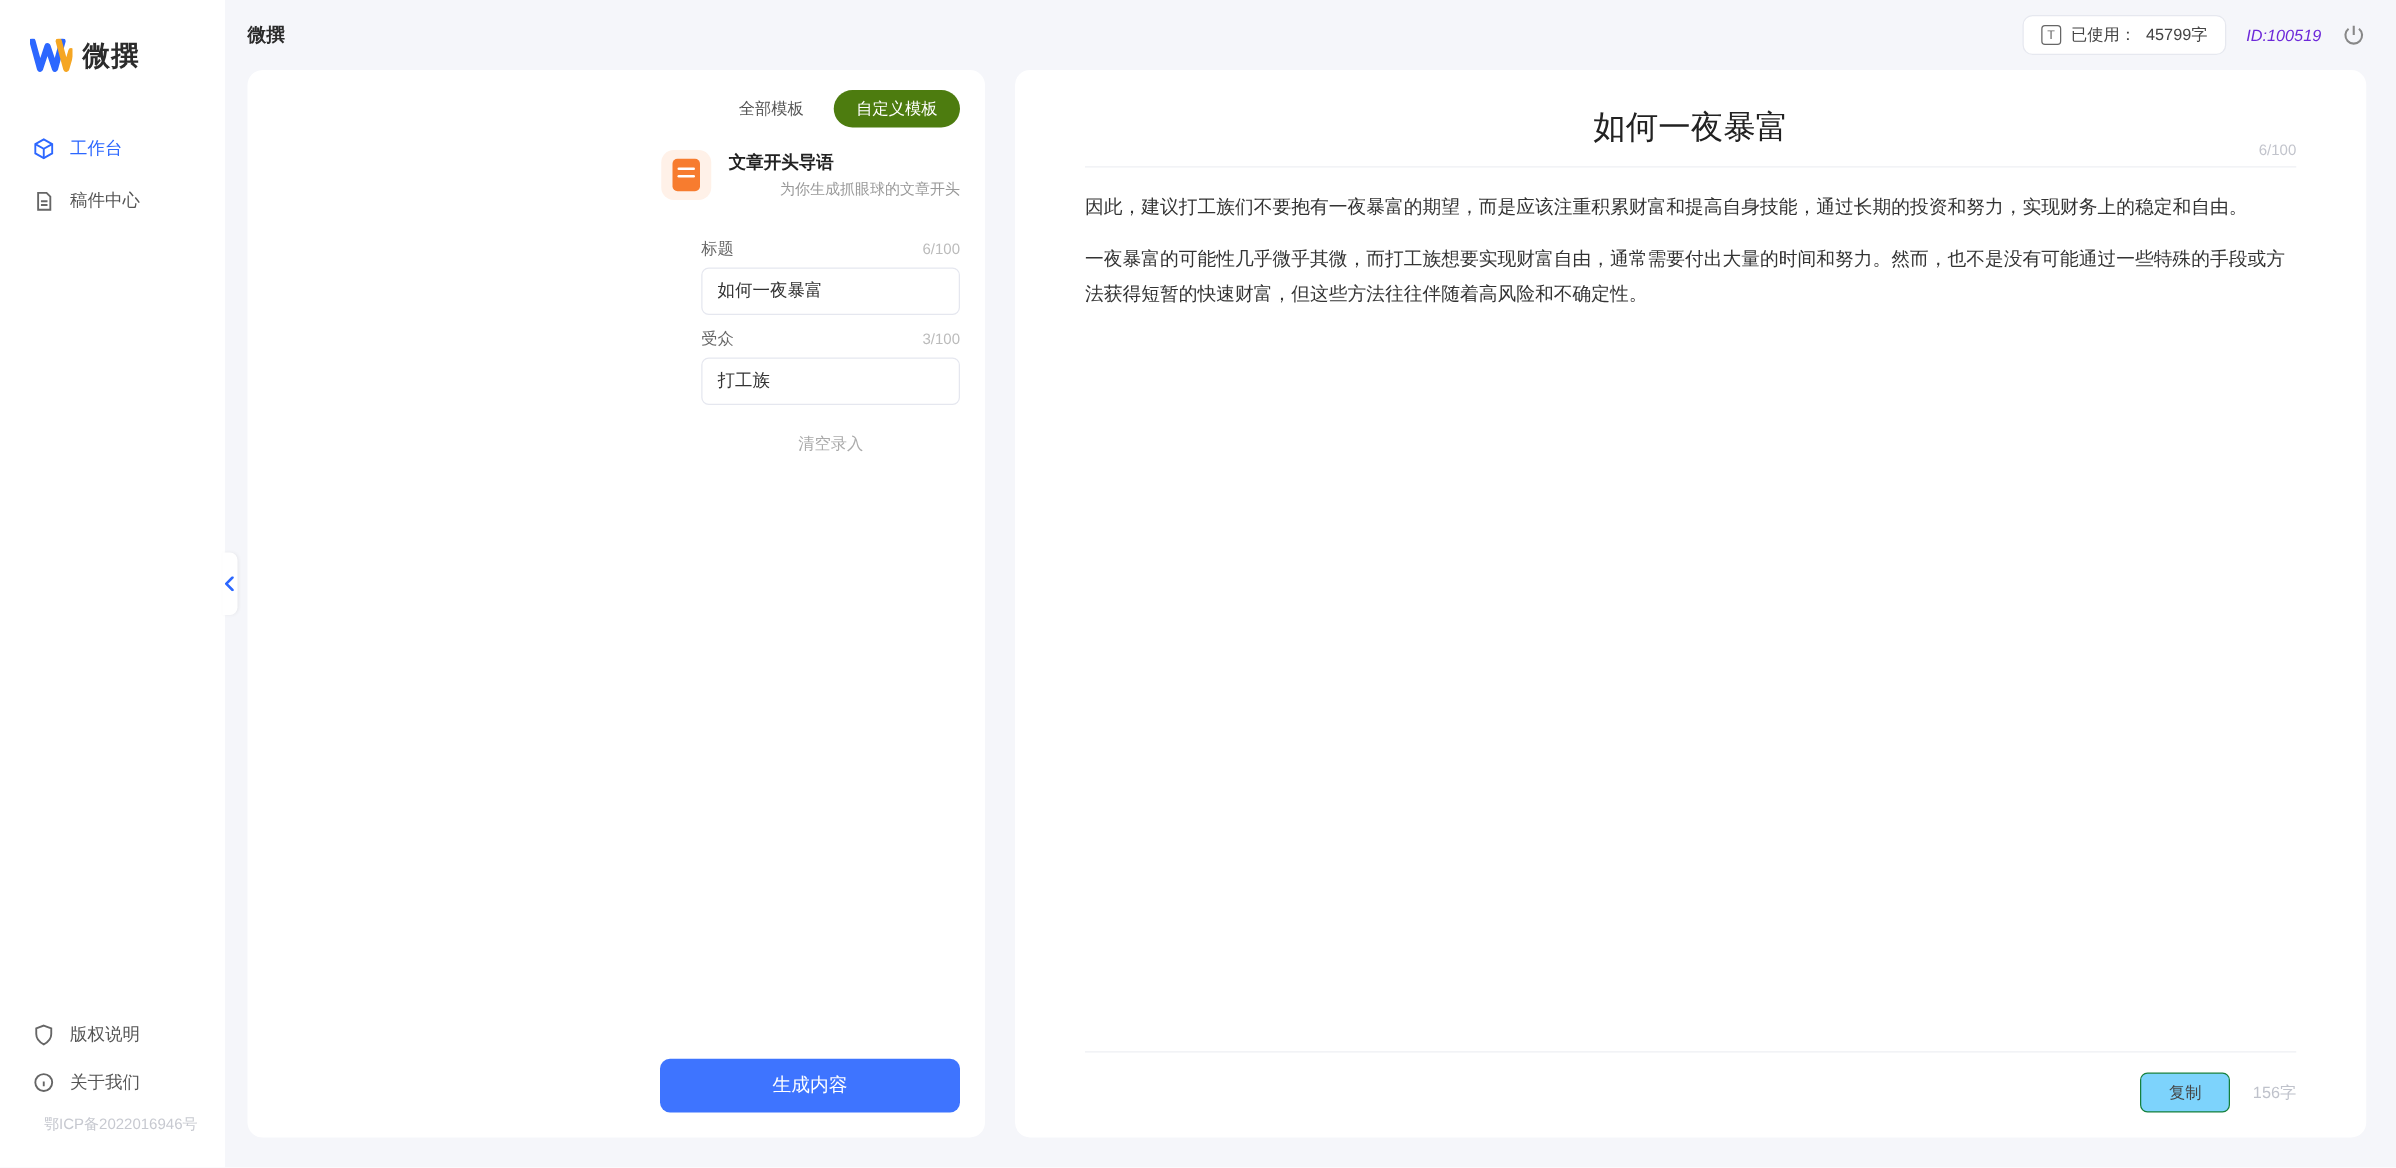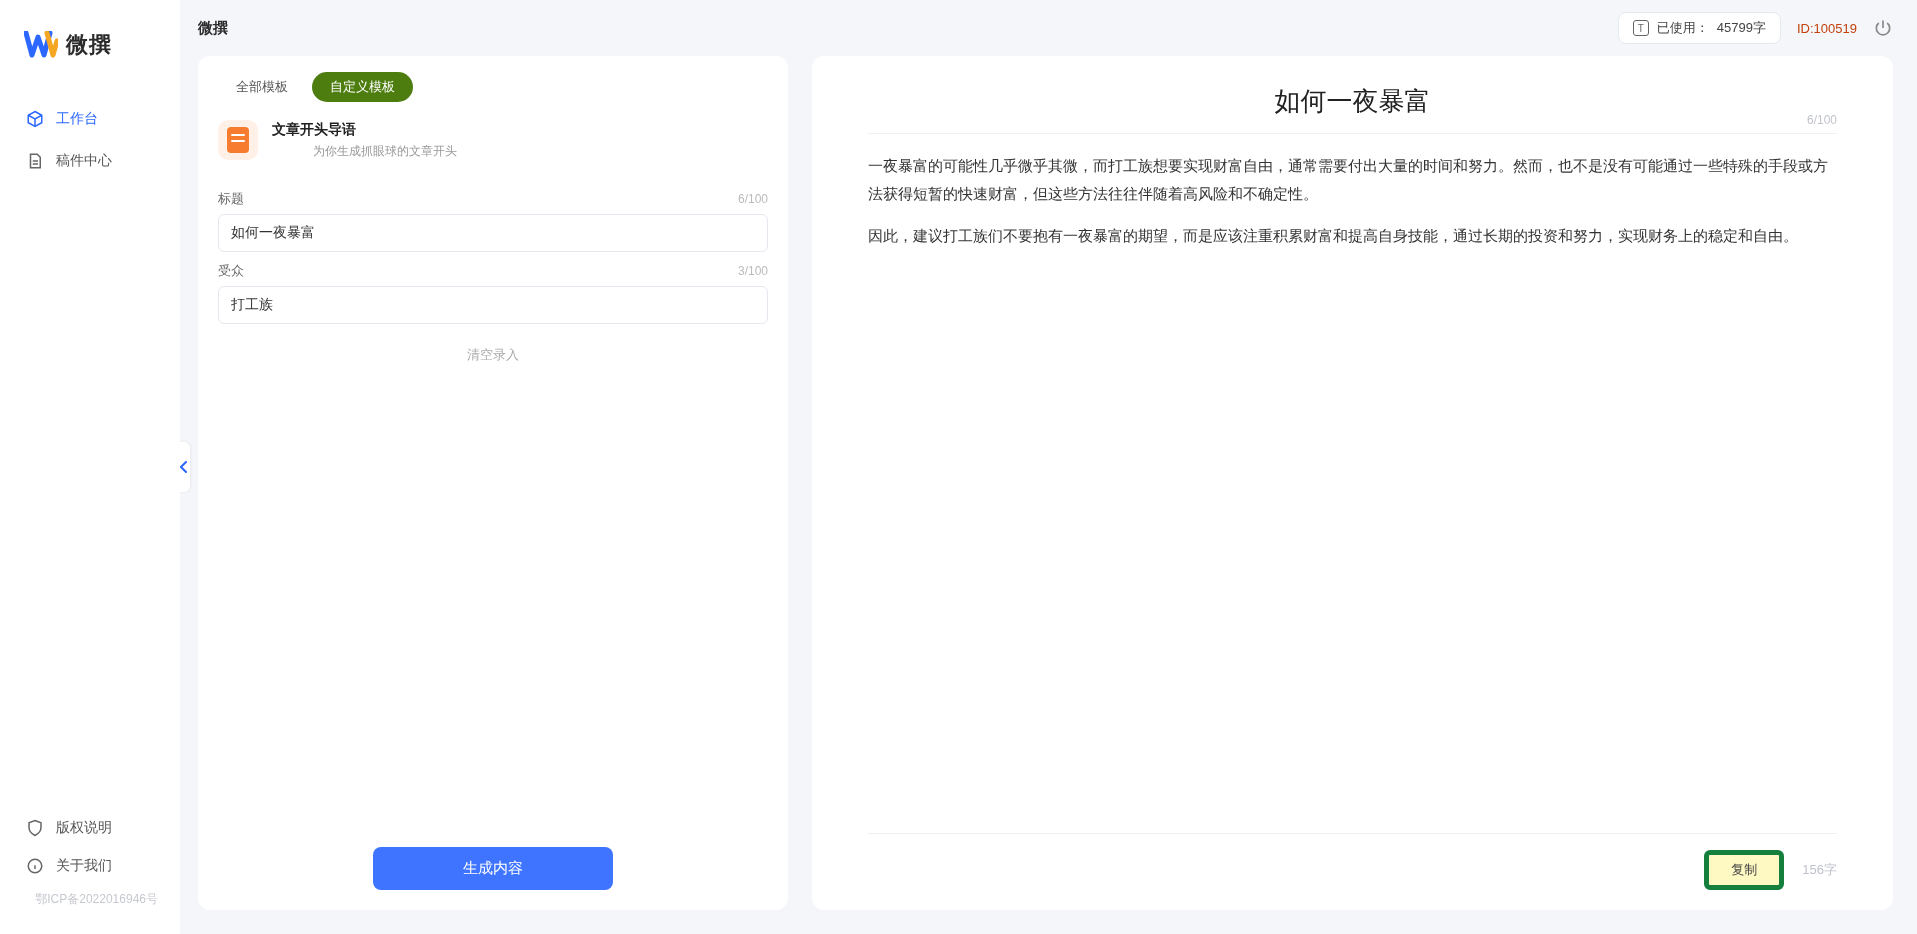--- a/index.html
+++ b/index.html
@@ -132,21 +132,21 @@
   color: #444;
 }
 .used-badge .ticon {
   width: 16px; height: 16px;
   border: 1.5px solid #666;
   border-radius: 3px;
   font-size: 10px;
   display:flex; align-items:center; justify-content:center;
   color:#666;
 }
-.user-id { font-size: 13px; color: #c2410c; }
+.user-id { font-size: 13px; color: #6d28d9; font-style: italic; }
 .power-btn {
   width: 20px; height: 20px;
   color: #777;
   cursor: pointer;
 }
 
 .content {
   flex: 1;
   display: flex;
   gap: 24px;
@@ -156,20 +156,21 @@
 
 .panel {
   background: #fff;
   border-radius: 12px;
   display: flex;
   flex-direction: column;
 }
 .left-panel {
   width: 590px;
   margin-left: 18px;
+  align-items: flex-end;
 }
 .right-panel { flex: 1; }
 
 .tabs {
   display: flex;
   gap: 6px;
   padding: 16px 20px 0 20px;
 }
 .tab {
   padding: 6px 18px;
@@ -303,22 +304,22 @@
 
 .output-footer {
   display: flex;
   justify-content: flex-end;
   align-items: center;
   gap: 18px;
   padding: 16px 0 20px 0;
   border-top: 1px solid #eef0f4;
 }
 .copy-btn {
-  border: 5px solid #15803d;
-  background: #fef9c3;
+  border: 1px solid #15803d;
+  background: #7dd3fc;
   padding: 6px 22px;
   border-radius: 6px;
   font-size: 13px;
   color: #444;
   cursor: pointer;
 }
 .word-count {
   font-size: 13px;
   color: #bfc2cb;
 }
@@ -464,22 +465,22 @@
         </div>
       </div>
 
       <div class="panel right-panel">
         <div class="output-area">
           <div class="output-title-row">
             <div class="output-title">如何一夜暴富</div>
             <div class="title-count">6/100</div>
           </div>
           <div class="output-body">
+            <p>因此，建议打工族们不要抱有一夜暴富的期望，而是应该注重积累财富和提高自身技能，通过长期的投资和努力，实现财务上的稳定和自由。</p>
             <p>一夜暴富的可能性几乎微乎其微，而打工族想要实现财富自由，通常需要付出大量的时间和努力。然而，也不是没有可能通过一些特殊的手段或方法获得短暂的快速财富，但这些方法往往伴随着高风险和不确定性。</p>
-            <p>因此，建议打工族们不要抱有一夜暴富的期望，而是应该注重积累财富和提高自身技能，通过长期的投资和努力，实现财务上的稳定和自由。</p>
           </div>
           <div class="output-footer">
             <button class="copy-btn">
               <span>复制</span>
             </button>
             <span class="word-count">156字</span>
           </div>
         </div>
       </div>
     </div>

